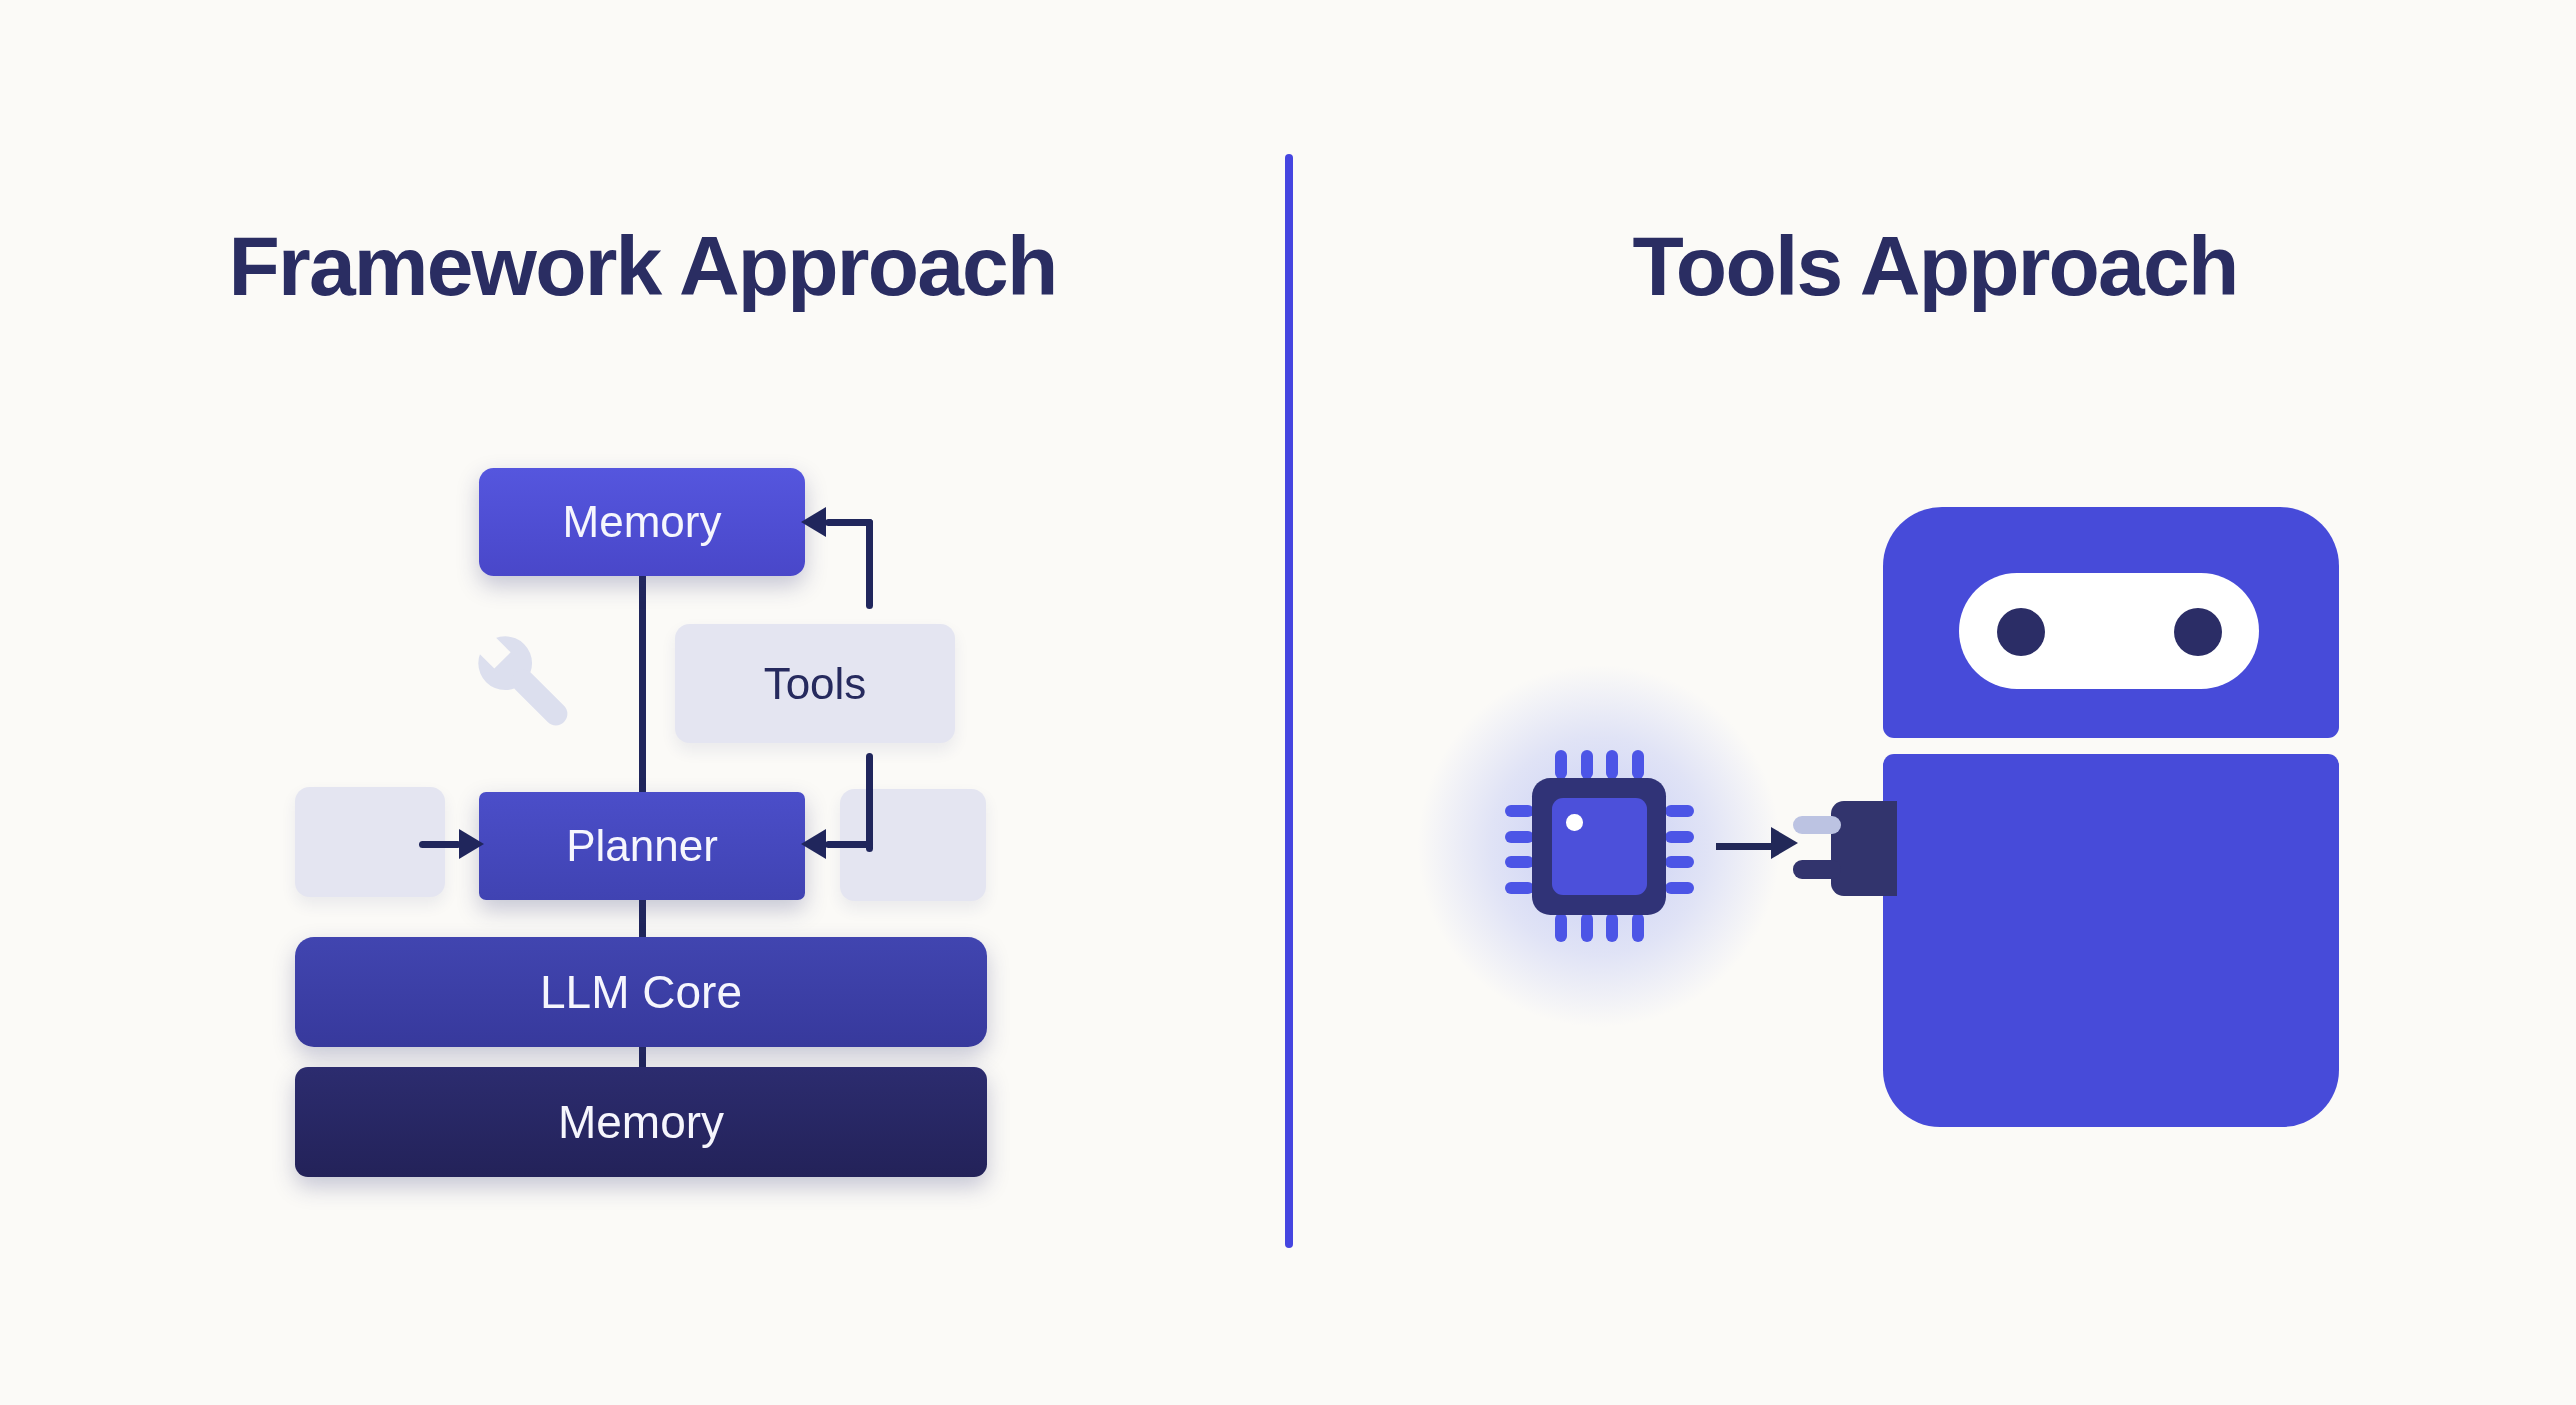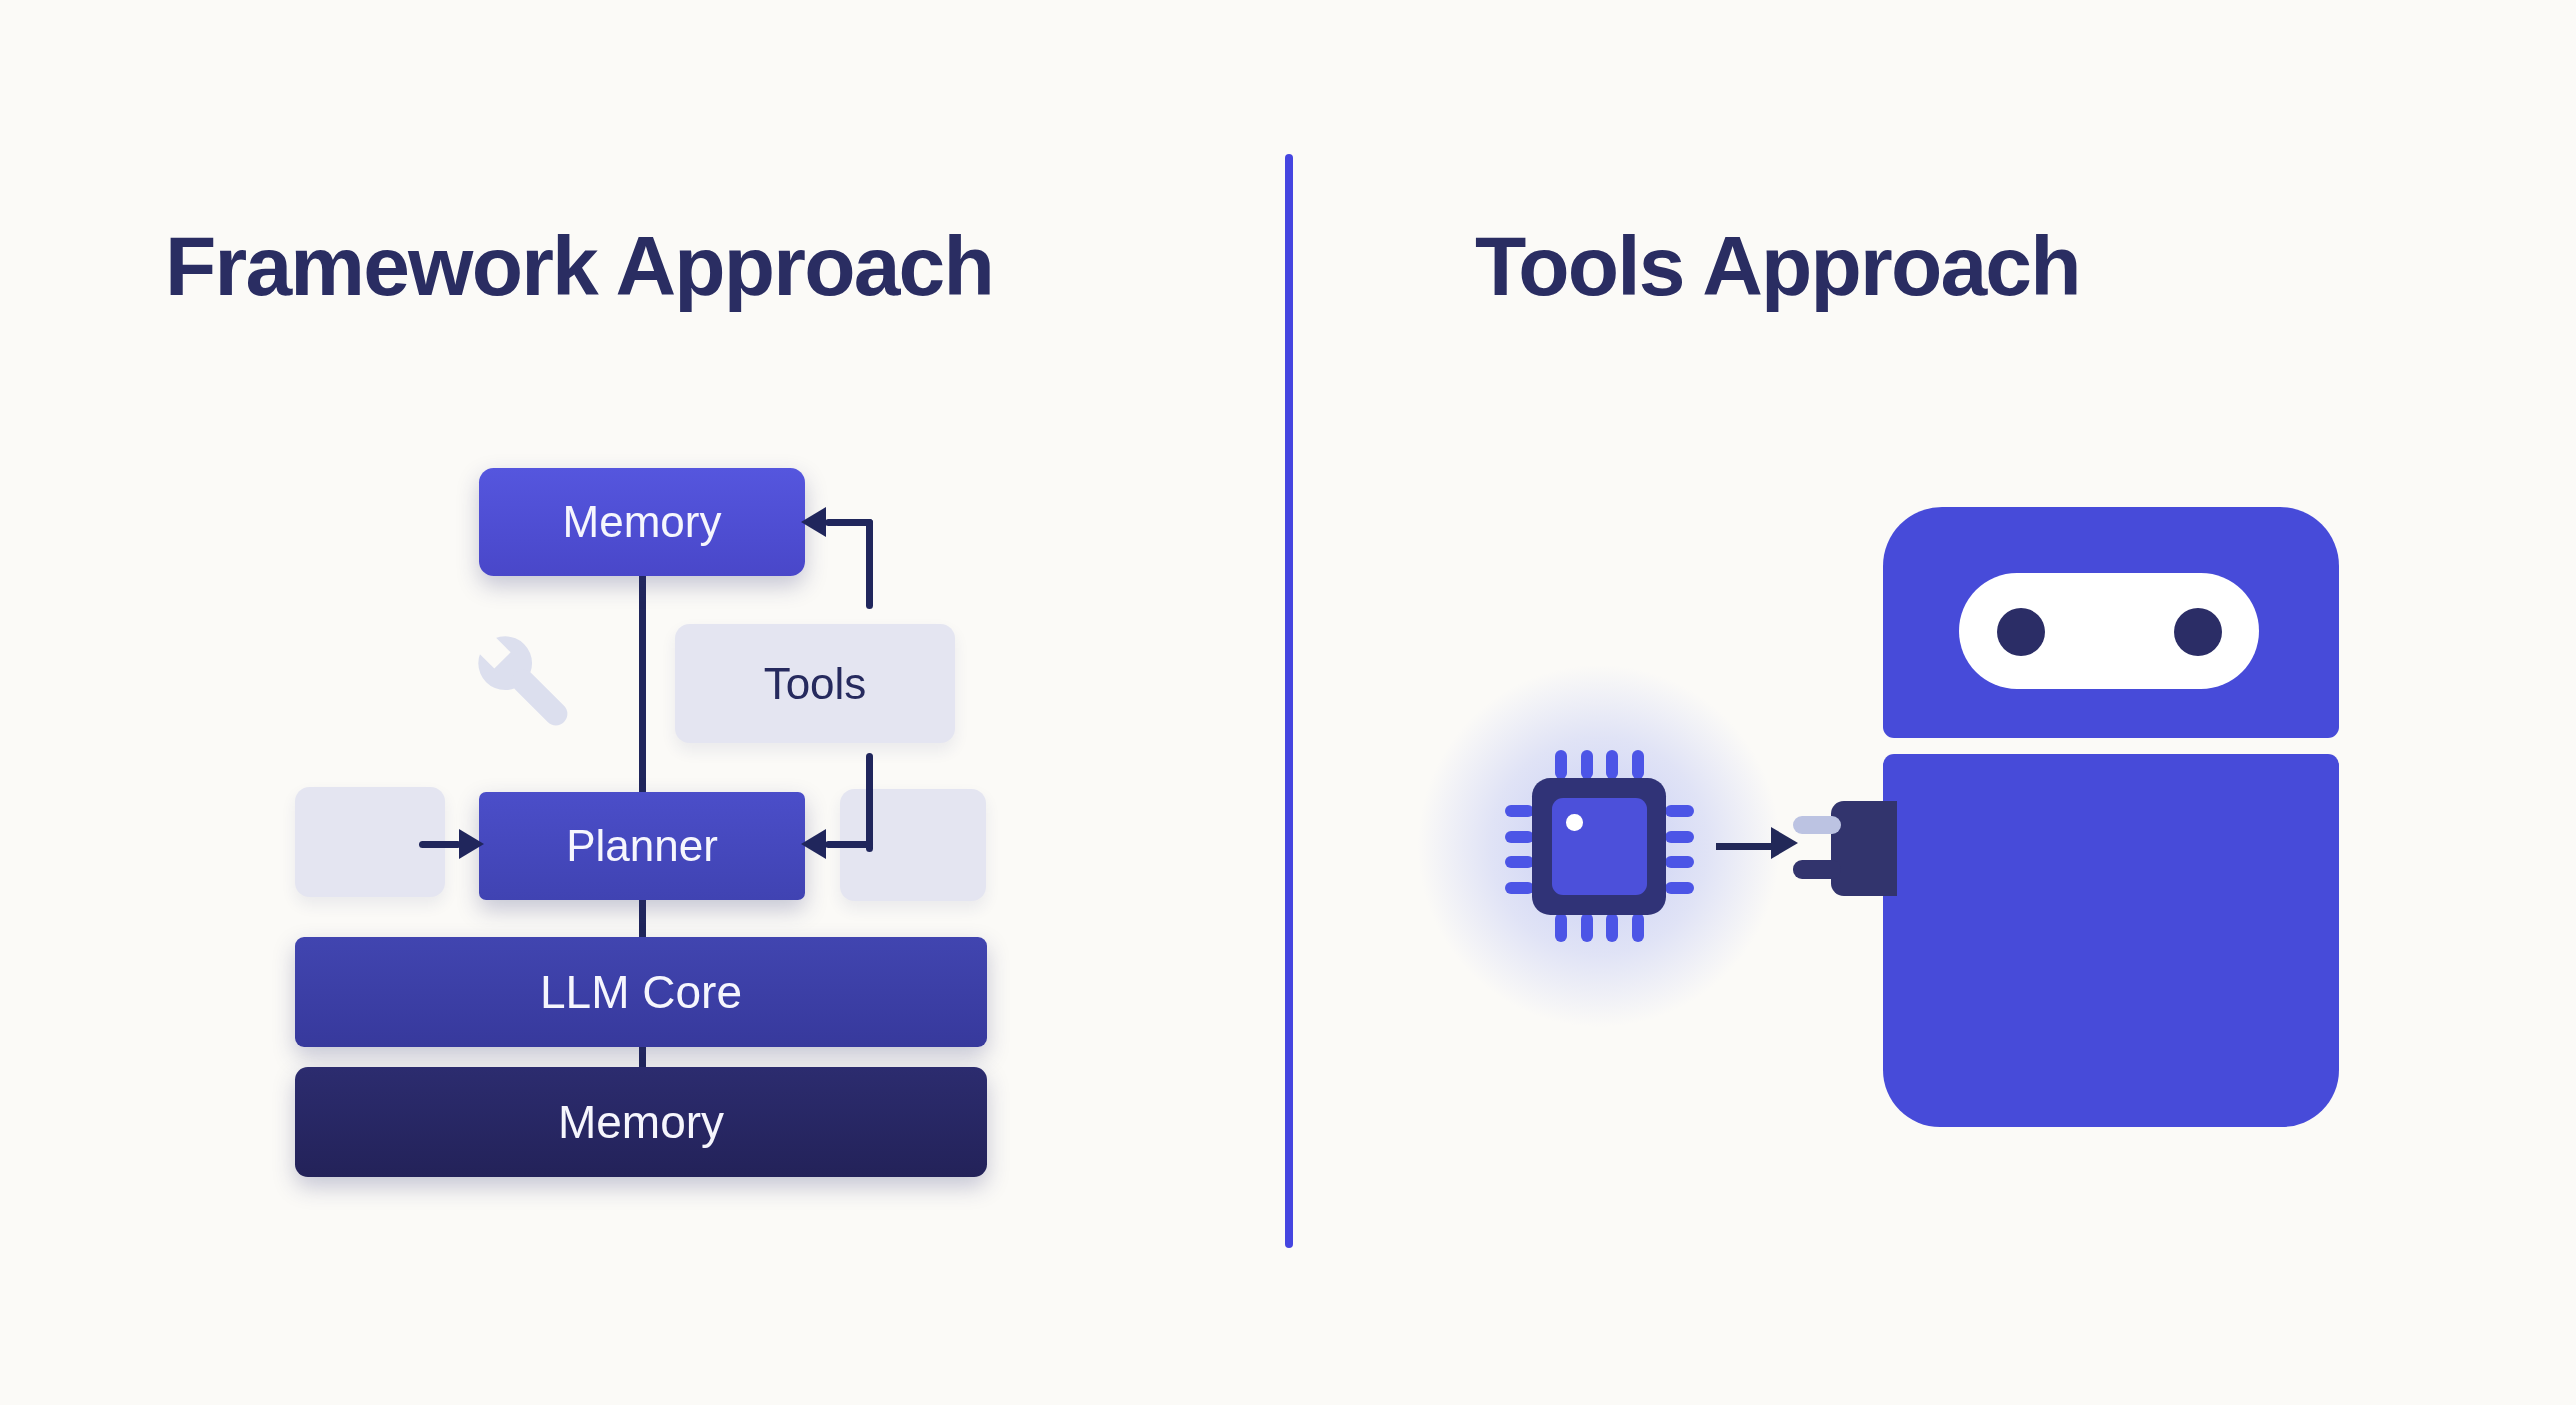--- a/index.html
+++ b/index.html
@@ -15,20 +15,21 @@
     background: #fbfaf7;
     font-family: "Liberation Sans", "DejaVu Sans", sans-serif;
   }
   .abs { position: absolute; }
 
   
   .panel-title {
     position: absolute;
     top: 220px;
     height: 110px;
+    text-align: center;
     font-size: 84px;
     font-weight: 700;
     letter-spacing: -1.8px;
     color: #2a2d62;
     line-height: 1.1;
   }
   .title-framework { left: 165px; width: 955px; }
   .title-plugin    { left: 1475px; width: 920px; }
 
   
@@ -55,21 +56,21 @@
     left: 479px; top: 468px; width: 326px; height: 108px;
     background: linear-gradient(180deg, #5556de 0%, #4947c9 100%);
   }
   .node-planner {
     left: 479px; top: 792px; width: 326px; height: 108px;
     border-radius: 7px;
     background: linear-gradient(180deg, #4b4ec9 0%, #4043b2 100%);
   }
   .node-llm-core {
     left: 295px; top: 937px; width: 692px; height: 110px;
-    border-radius: 9px; font-size: 46px;
+    border-radius: 19px; font-size: 46px;
     background: linear-gradient(180deg, #4145b0 0%, #37399c 100%);
   }
   .node-memory-bottom {
     left: 295px; top: 1067px; width: 692px; height: 110px;
     border-radius: 12.8px; font-size: 46px;
     background: linear-gradient(180deg, #2c2c6f 0%, #232259 100%);
   }
   .node-muted {
     position: absolute;
     background: #e4e5f1;

